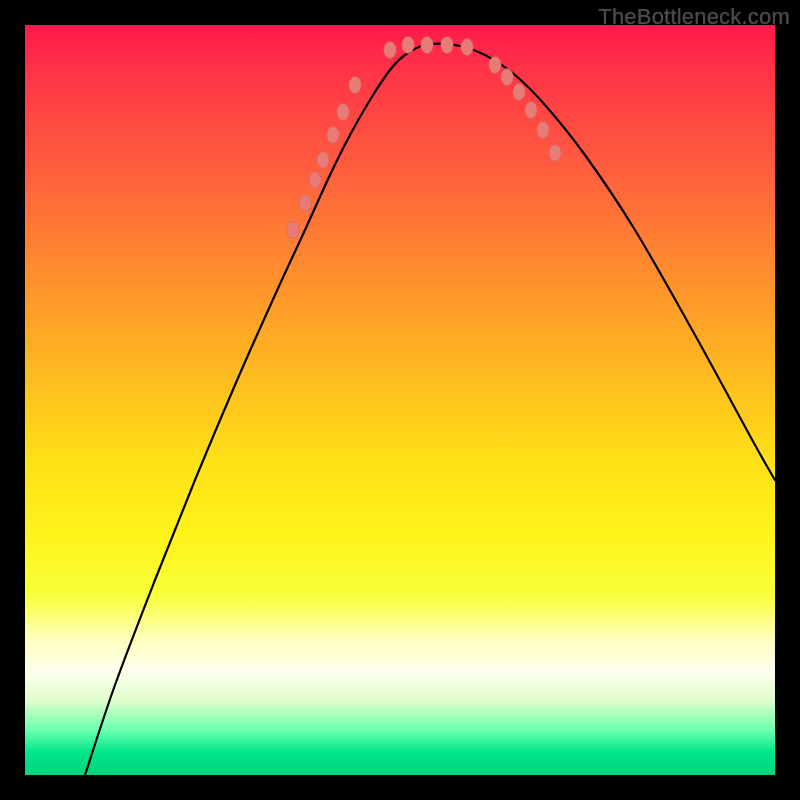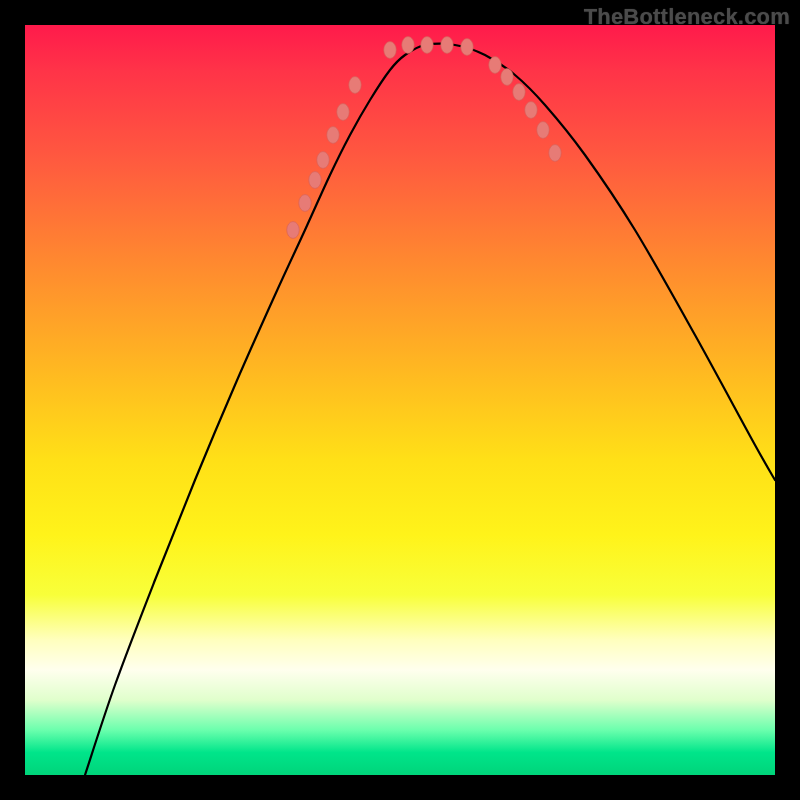--- a/index.html
+++ b/index.html
@@ -34,21 +34,21 @@
       #00e58a 97%,
       #00d47a 100%
     );
   }
   .watermark {
     position: absolute;
     top: 4px;
     right: 10px;
     color: #4b4b4b;
     font-size: 22px;
-    font-weight: 700;
+    font-weight: 400;
     letter-spacing: 0.2px;
     text-shadow: 0 0 1px rgba(255,255,255,0.25);
     user-select: none;
   }
   svg.plot {
     position: absolute;
     left: 0;
     top: 0;
     width: 750px;
     height: 750px;

